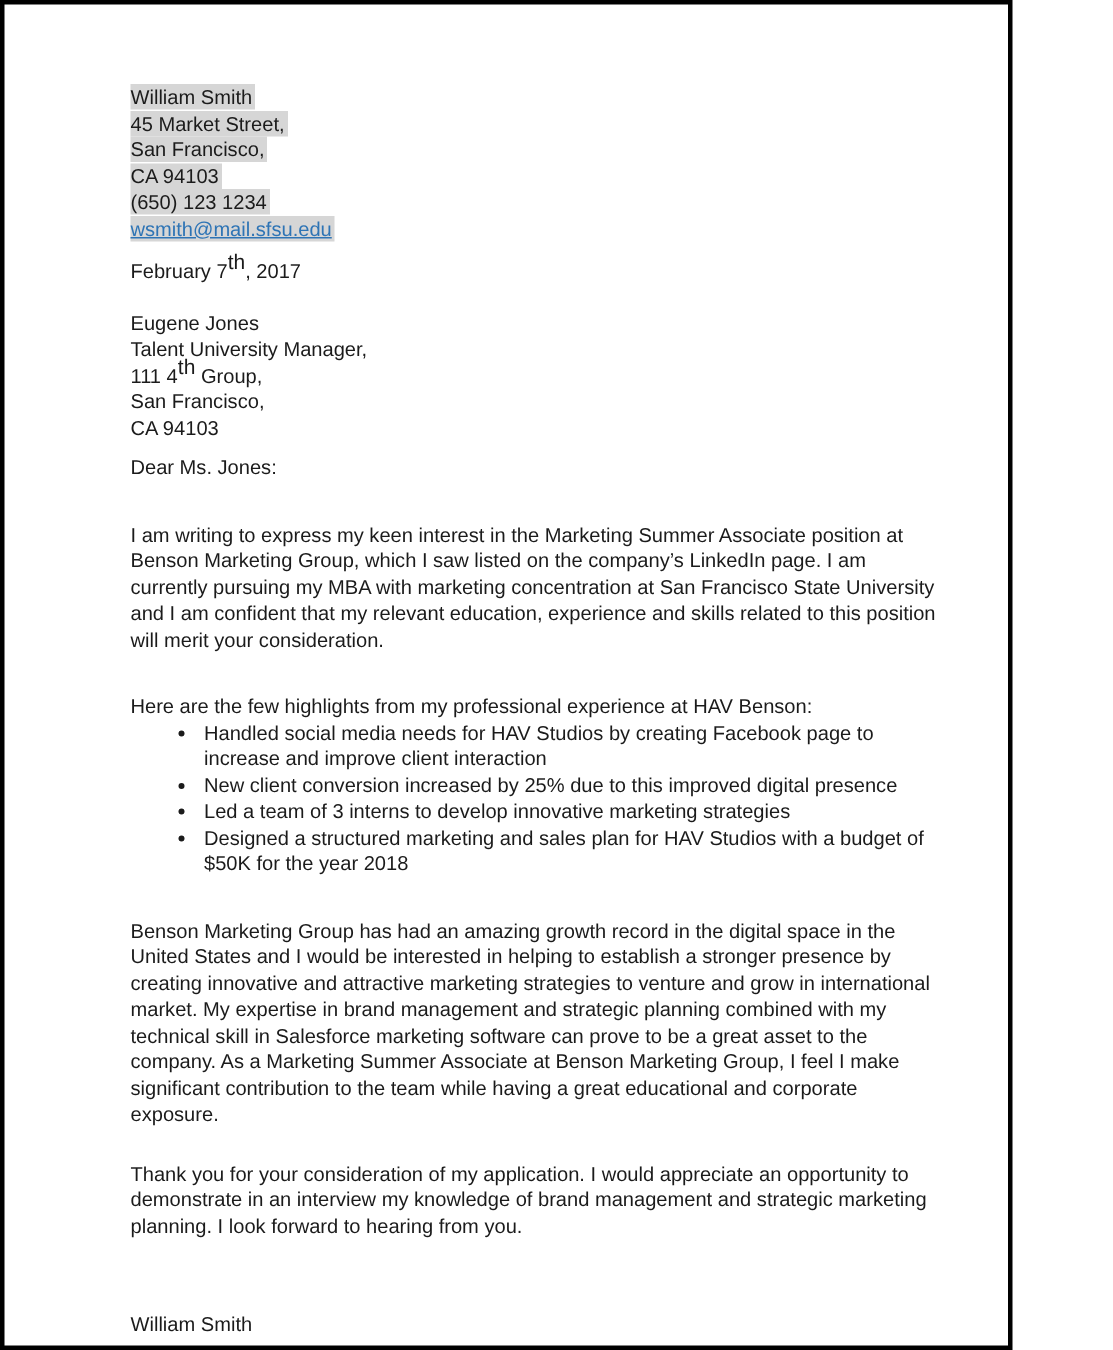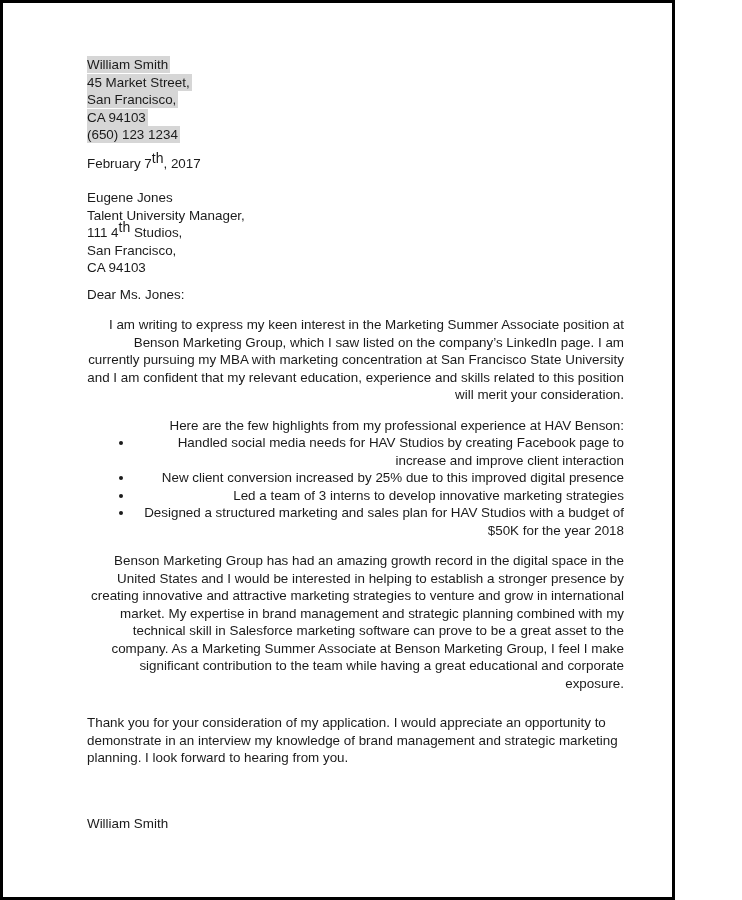--- a/index.html
+++ b/index.html
@@ -33,21 +33,21 @@
     cursor: pointer;
   }
   sup.ord {
     font-size: 14px;
     vertical-align: super;
     line-height: 0;
   }
   .date-block   { margin-top: 11px; }
   .recipient    { margin-top: 17px; }
   .salutation   { margin-top: 9px; }
-  .para         { margin-top: 13px; max-width: 610px; text-align: right; }
+  .para         { margin-top: 27px; max-width: 610px; text-align: left; }
   .para-tight   { margin-top: 22px; max-width: 610px; }
   ul.highlights {
     list-style: disc;
     margin: 0 0 0 47px;
     max-width: 560px;
   }
   ul.highlights li { padding-left: 2px; }
   .closing      { margin-top: 25px; }
   .signature    { margin-top: 48px; }
 </style>
@@ -56,28 +56,29 @@
 
 <div class="page">
   <div class="content">
 
     <div class="sender">
       <div class="line"><span class="hl">William Smith</span></div>
       <div class="line"><span class="hl">45 Market Street,</span></div>
       <div class="line"><span class="hl">San Francisco,</span></div>
       <div class="line"><span class="hl">CA 94103</span></div>
       <div class="line"><span class="hl">(650) 123 1234</span></div>
+      <div class="line"><a class="hl email-link" href="#">wsmith@mail.sfsu.edu</a></div>
     </div>
 
     <div class="date-block line"><span>February 7</span><sup class="ord">th</sup><span>, 2017</span></div>
 
     <div class="recipient">
       <div class="line">Eugene Jones</div>
       <div class="line">Talent University Manager,</div>
-      <div class="line"><span>111 4</span><sup class="ord">th</sup><span> Studios,</span></div>
+      <div class="line"><span>111 4</span><sup class="ord">th</sup><span> Group,</span></div>
       <div class="line">San Francisco,</div>
       <div class="line">CA 94103</div>
     </div>
 
     <div class="salutation line">Dear Ms. Jones:</div>
 
     <p class="para">I am writing to express my keen interest in the Marketing Summer Associate position at Benson Marketing Group, which I saw listed on the company’s LinkedIn page. I am currently pursuing my MBA with marketing concentration at San Francisco State University and I am confident that my relevant education, experience and skills related to this position will merit your consideration.</p>
 
     <div class="para">
       <div>Here are the few highlights from my professional experience at HAV Benson:</div>

